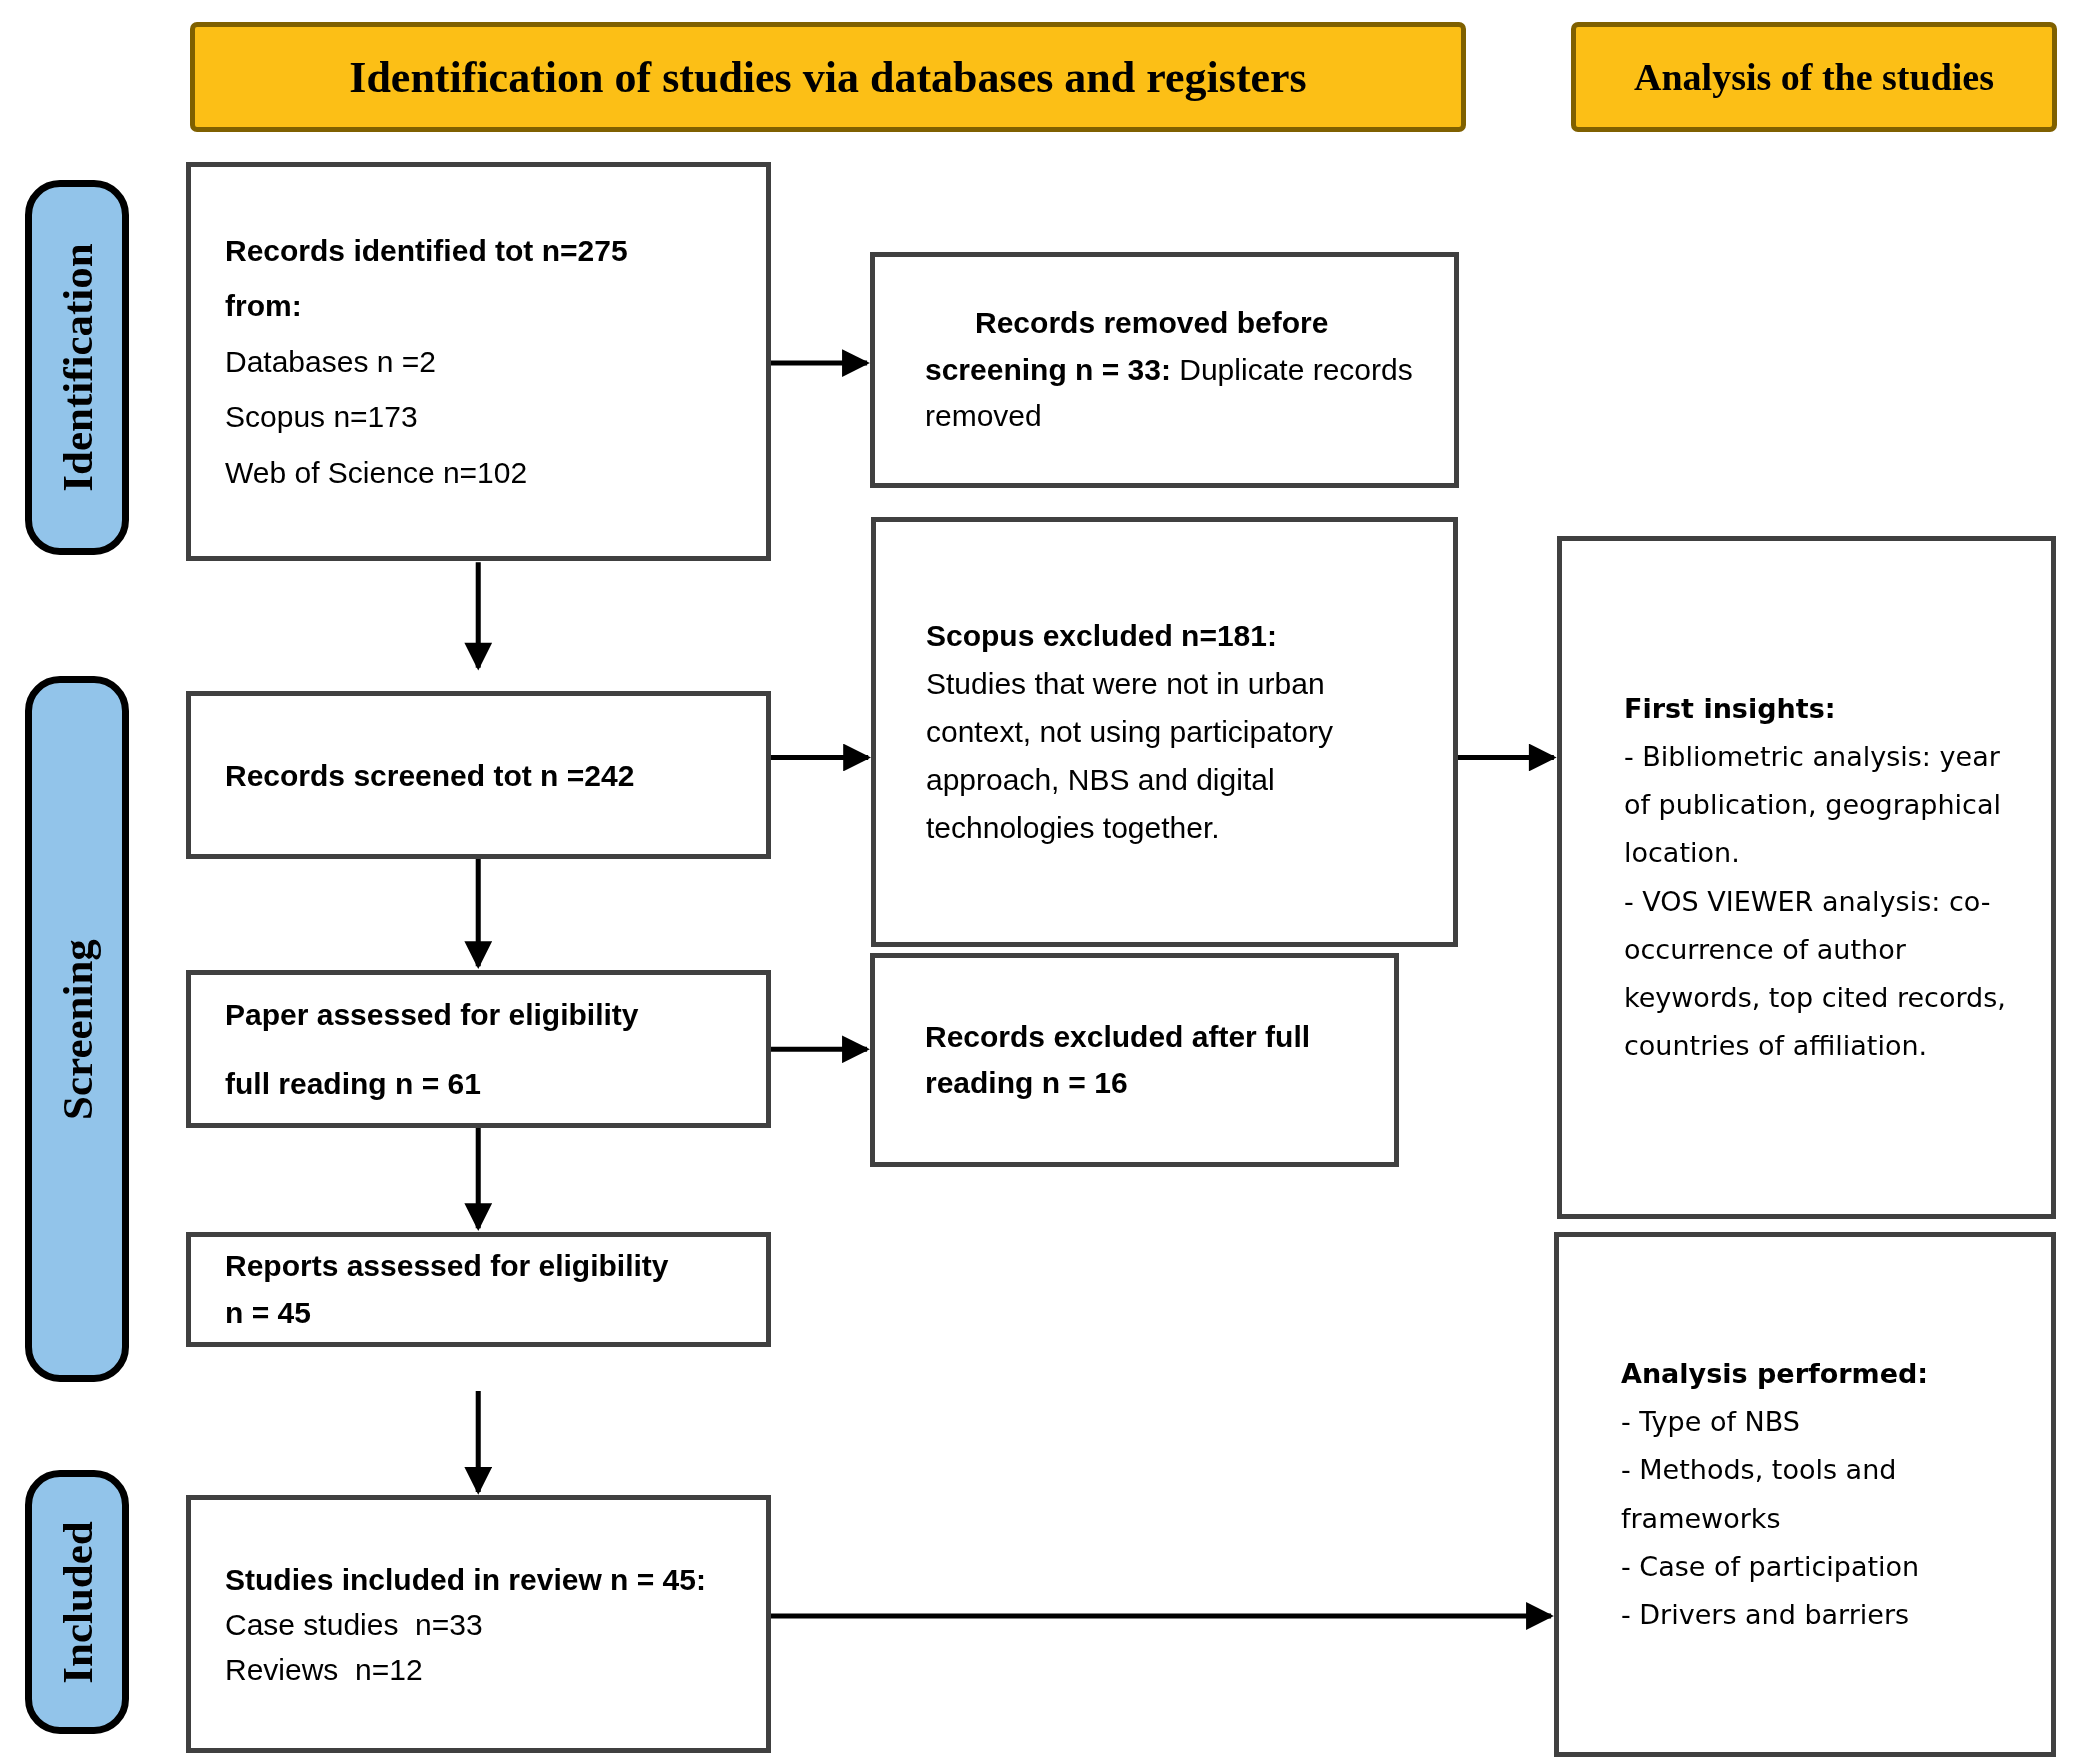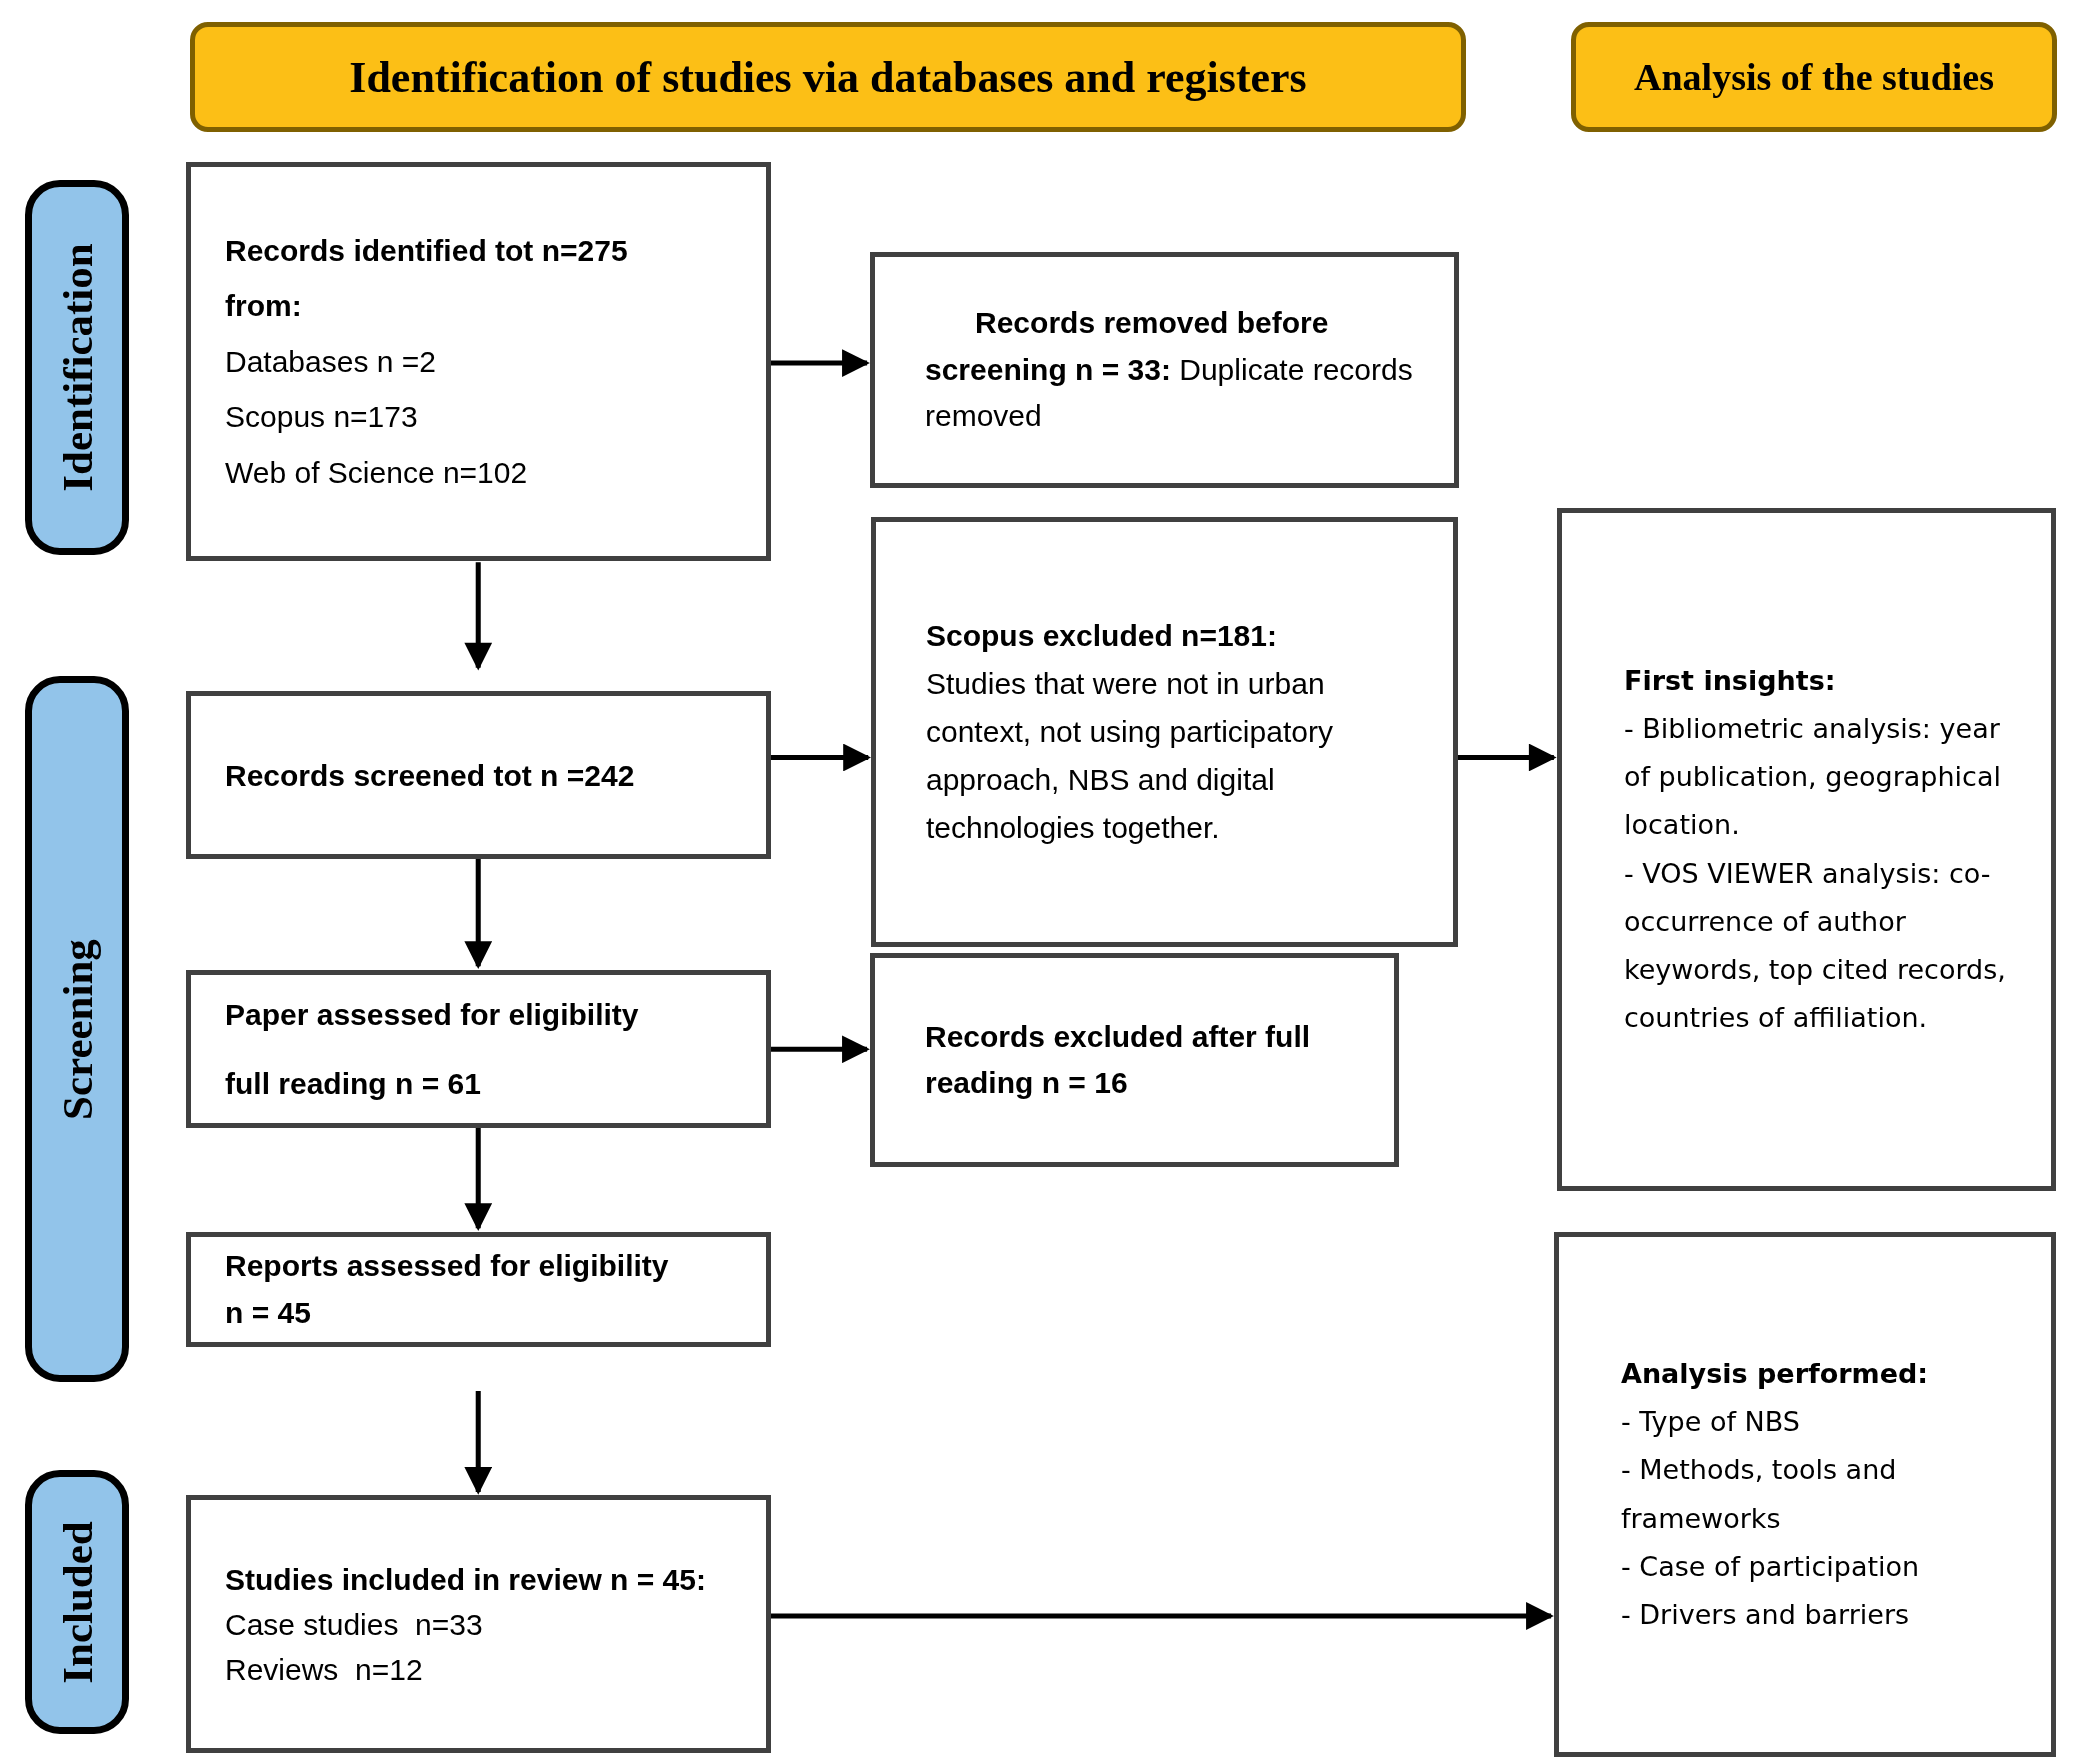--- a/index.html
+++ b/index.html
@@ -7,21 +7,21 @@
     position:relative; width:2077px; height:1763px; background:#ffffff;
     overflow:hidden; color:#000;
   }
   svg.arrows { position:absolute; left:0; top:0; pointer-events:none; }
   .arrow-line { stroke:#000; stroke-width:9; }
 
   .header {
     position:absolute; box-sizing:border-box;
     background:var(--header-fill,#FCBF16);
     border:5.6px solid var(--header-border,#7F6000);
-    border-radius:18px;
+    border-radius:7px;
     display:flex; align-items:center; justify-content:center;
     font-family:"Liberation Serif", serif; font-weight:bold;
     text-align:center; color:#000;
   }
   #header-left  { left:190px;  top:22.4px; width:1276px; height:110px; font-size:44px; }
   #header-right { left:1571px; top:22.4px; width:486px;  height:110px; font-size:38px; }
 
   .stage {
     position:absolute; box-sizing:border-box;
     background:var(--stage-fill,#92C4EA);
@@ -49,21 +49,21 @@
   .box-mid  { font-family:"Liberation Sans", sans-serif; padding-left:50px; padding-right:34px; }
   .box-right{
     font-family:"DejaVu Sans", sans-serif; font-size:27px;
     padding-left:62px; padding-right:28px; line-height:1.78;
   }
   .b { font-weight:bold; }
 
   #box-records-identified    { left:186px;  top:162px;  width:585px; height:399px; --lh:1.85; }
   #box-records-removed       { left:870px; top:252px;  width:589px; height:236px; --lh:1.55; }
   #box-records-excluded      { left:871px; top:517px;  width:587px; height:430px; --lh:1.6; }
-  #box-first-insights        { left:1557px; top:508px;  width:499px;  height:683px; }
+  #box-first-insights        { left:1557px; top:536px;  width:499px;  height:683px; }
   #box-records-screened      { left:186px;  top:671px; width:585px; height:168px;margin-top:20px; --lh:1.5; }
   #box-paper-assessed        { left:186px;  top:970px; width:585px; height:158px; --lh:2.3; }
   #box-records-excluded-full { left:870px; top:953px; width:529px; height:214px; --lh:1.55; }
   #box-reports-assessed      { left:186px;  top:1232px; width:585px; height:115px; --lh:1.55; }
   #box-studies-included      { left:186px;  top:1495px; width:585px; height:258px; --lh:1.5; }
   #box-analysis-performed    { left:1554px; top:1232px; width:502px;  height:525px; }
 </style>
 </head>
 <body>
 

